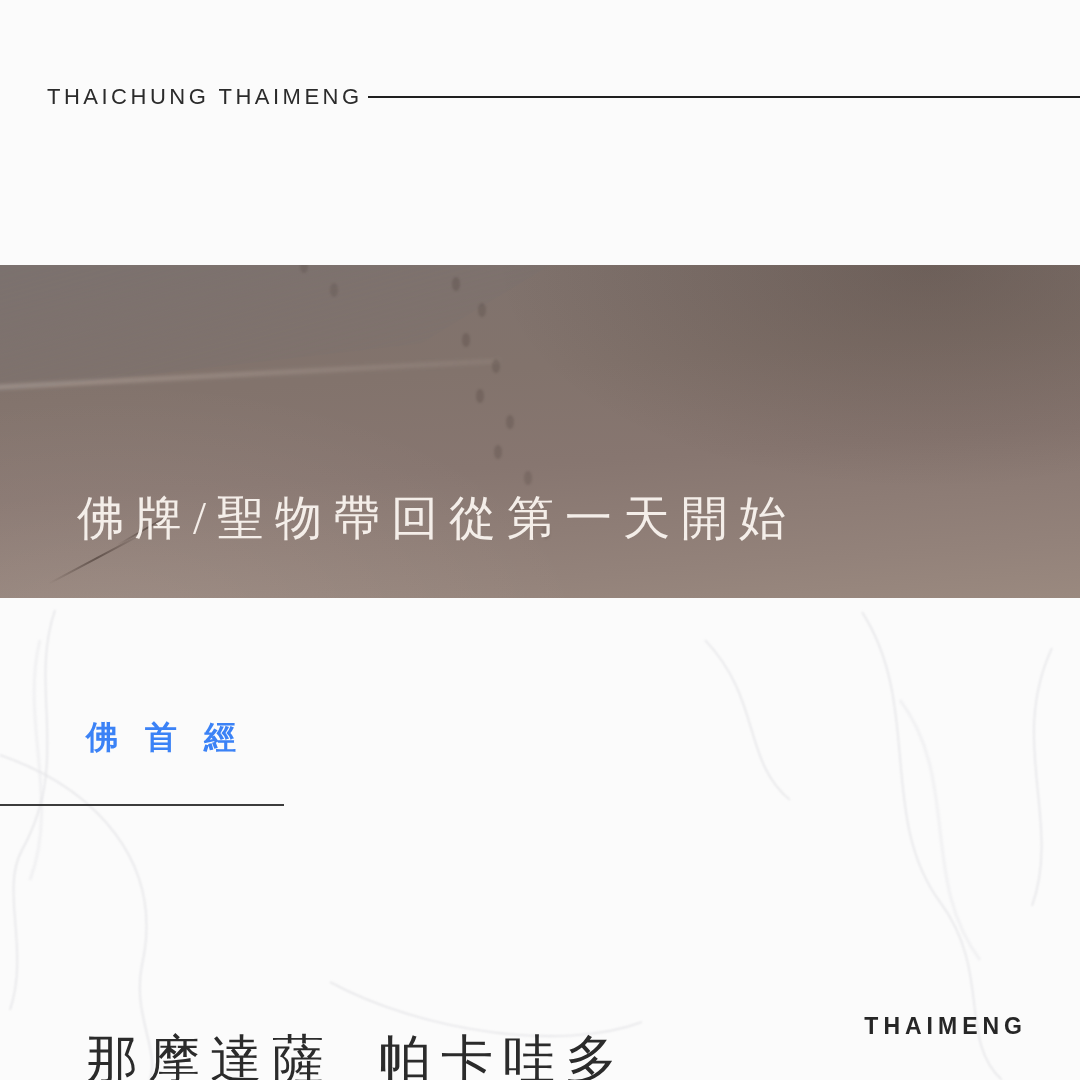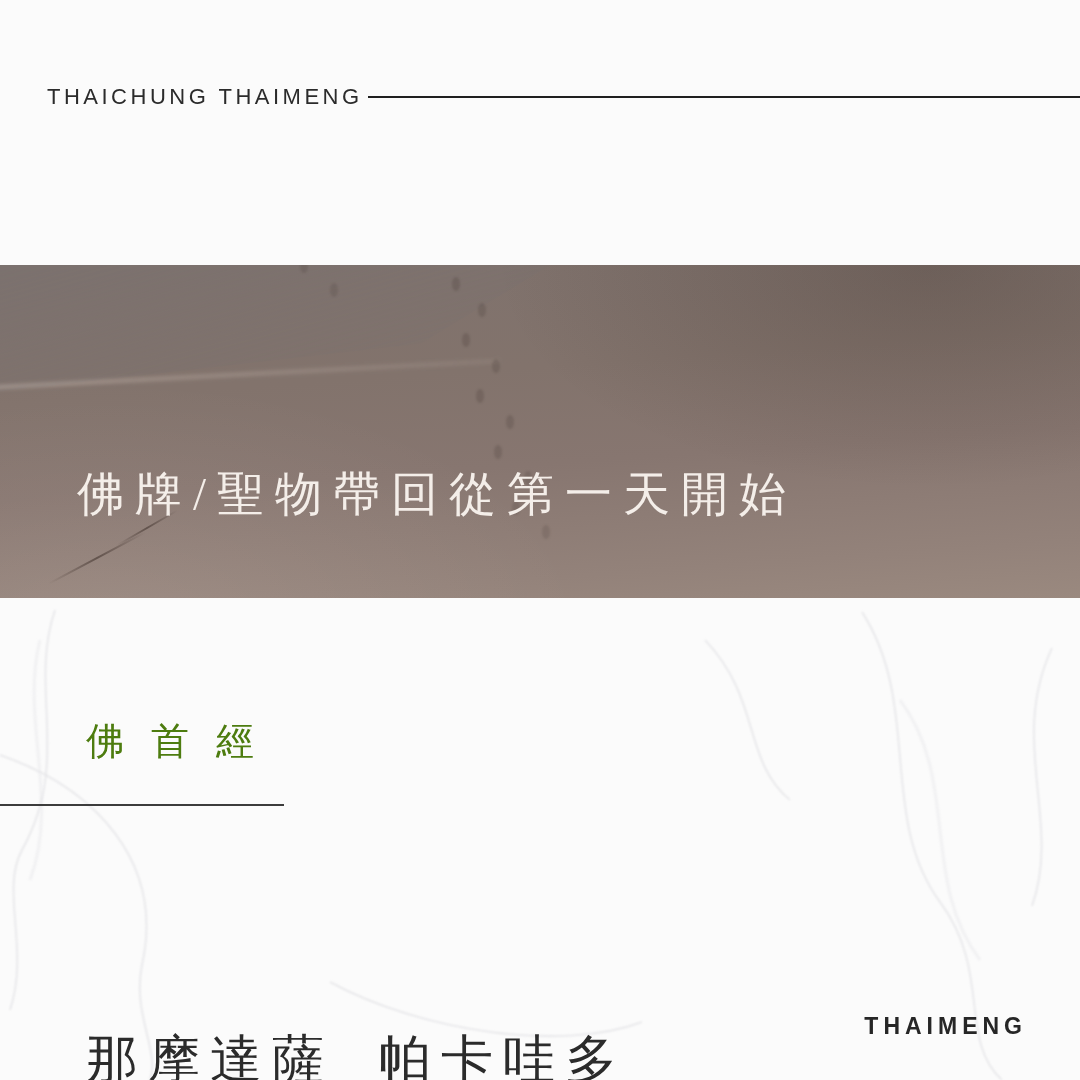--- a/index.html
+++ b/index.html
@@ -102,40 +102,41 @@
     position: absolute;
     height: 2px;
     background: linear-gradient(to right, rgba(58,44,38,0), rgba(58,44,38,0.55), rgba(58,44,38,0));
     border-radius: 2px;
   }
   .sand-scratch-1 { left: 42px; top: 292px; width: 110px; transform: rotate(-28deg); }
   .sand-scratch-2 { left: 112px; top: 262px; width: 70px; transform: rotate(-30deg); }
 
   .banner-text {
     position: relative;
-    padding: 32px 30px 0 77px;
+    padding: 56px 30px 0 77px;
     font-family: "Liberation Serif", "DejaVu Serif", serif;
     font-size: 47px;
     line-height: 79px;
     letter-spacing: 11px;
     color: #f4eee9;
     white-space: pre-wrap;
   }
   .banner-line { display: block; }
 
   
   .sutra-title {
     position: absolute;
     left: 86px;
     top: 716px;
     font-family: "Liberation Serif", "DejaVu Serif", serif;
-    font-size: 38px;
+    font-size: 32px;
     letter-spacing: 27px;
-    color: #4d7c0f;
+    color: #3b82f6;
     white-space: nowrap;
+    font-weight: bold;
   }
   .title-underline {
     position: absolute;
     left: 0;
     top: 804px;
     width: 284px;
     height: 2px;
     background: #3c3c3c;
   }
   .mantra {

